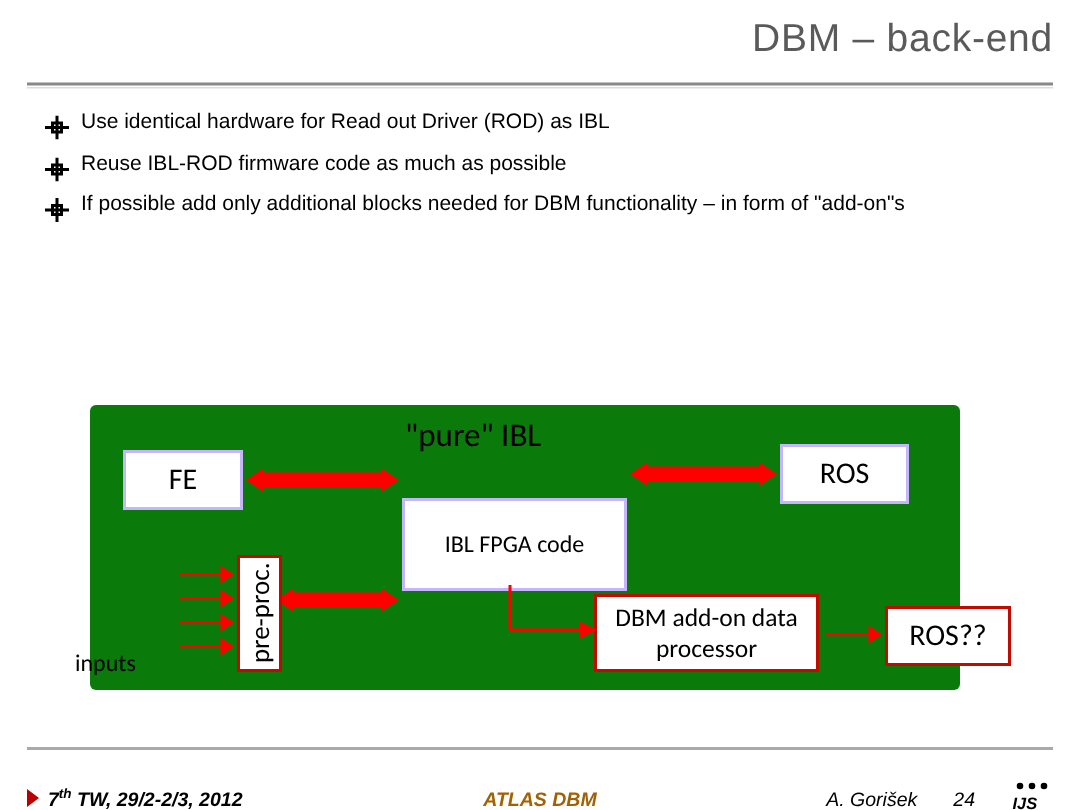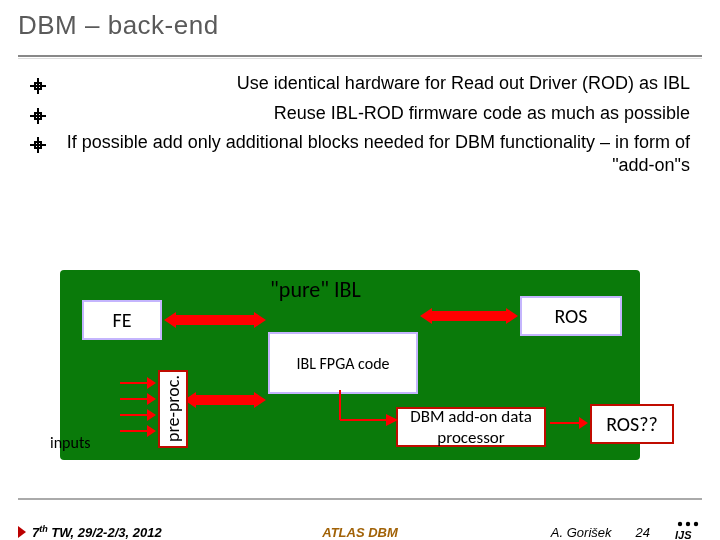--- a/index.html
+++ b/index.html
@@ -7,20 +7,21 @@
     width: 720px; height: 540px;
     font-family: "Verdana", "Trebuchet MS", sans-serif;
     background: #fff;
     position: relative;
     overflow: hidden;
   }
 
   .header {
     display: flex; align-items: flex-end;
     padding: 10px 18px 0 18px;
+    flex-direction: column;
   }
   .title {
     color: #5a5a5a;
     font-size: 26px;
     font-weight: 400;
     letter-spacing: 0.5px;
     flex: 1;
   }
   .logo-atlas { margin-right: 6px; }
 
@@ -33,23 +34,22 @@
     height:1px; background:#ddd;
   }
   .hr-foot {
     position:absolute; left:18px; right:18px; top:498px;
     height:2px; background:#aaa;
   }
 
   .body {
     position:absolute; left:30px; right:30px; top:72px;
     color:#000;
-    font-size:18px;
+    font-size:14px;
     line-height:1.25;
-    text-align:right;
   }
   .bullet-row { display:flex; align-items:flex-start; margin-bottom:2px; }
   .bullet-icon { flex:0 0 auto; margin-right:8px; margin-top:5px; }
   .bullet-text { flex:1; }
 
   
   .diagram {
     position:absolute; left:20px; top:270px;
     width:660px; height:200px;
   }
@@ -168,37 +168,37 @@
     <span class="bullet-text">If possible add only additional blocks needed for DBM functionality – in form of "add-on"s</span>
   </div>
 </div>
 
 <div class="diagram">
   <div class="green-bg"></div>
 
   <div class="lbl" style="left:250px; top:6px;">"pure" IBL</div>
 
   <div class="box" style="left:62px; top:30px; width:80px; height:40px;">FE</div>
-  <div class="box" style="left:500px; top:26px; width:102px; height:40px;">ROS</div>
+  <div class="box" style="left:500px; top:26px; width:86px; height:40px;">ROS</div>
   <div class="box" style="left:248px; top:62px; width:150px; height:62px; font-size:16px;">IBL FPGA code</div>
 
   <div class="arrow both" style="left:154px; top:48px; width:82px;"></div>
   <div class="arrow both" style="left:410px; top:44px; width:78px;"></div>
   <div class="arrow both" style="left:174px; top:128px; width:62px;"></div>
 
   <div class="box box-red-border" style="left:138px; top:100px; width:30px; height:78px;">
     <span class="vtext">pre-proc.</span>
   </div>
   <div class="lbl" style="left:30px; top:163px; font-size:16px;">inputs</div>
   <div class="arrow thin right" style="left:100px; top:112px; width:28px;"></div>
   <div class="arrow thin right" style="left:100px; top:128px; width:28px;"></div>
   <div class="arrow thin right" style="left:100px; top:144px; width:28px;"></div>
   <div class="arrow thin right" style="left:100px; top:160px; width:28px;"></div>
 
-  <div class="box box-red-border" style="left:376px; top:137px; width:150px; height:40px; font-size:17px;">DBM add-on data processor</div>
+  <div class="box box-red-border" style="left:376px; top:126px; width:150px; height:52px; font-size:17px;">DBM add-on data processor</div>
   <div class="box box-red-border" style="left:570px; top:134px; width:84px; height:40px;">ROS??</div>
 
   <svg style="position:absolute; left:320px; top:120px; overflow:visible;" width="60" height="40">
     <line x1="0" y1="0" x2="0" y2="30" stroke="#ff0000" stroke-width="2"></line>
     <line x1="0" y1="30" x2="46" y2="30" stroke="#ff0000" stroke-width="2"></line>
     <polygon points="46,24 58,30 46,36" fill="#ff0000"></polygon>
   </svg>
   <div class="arrow thin right" style="left:530px; top:152px; width:30px;"></div>
 </div>
 

